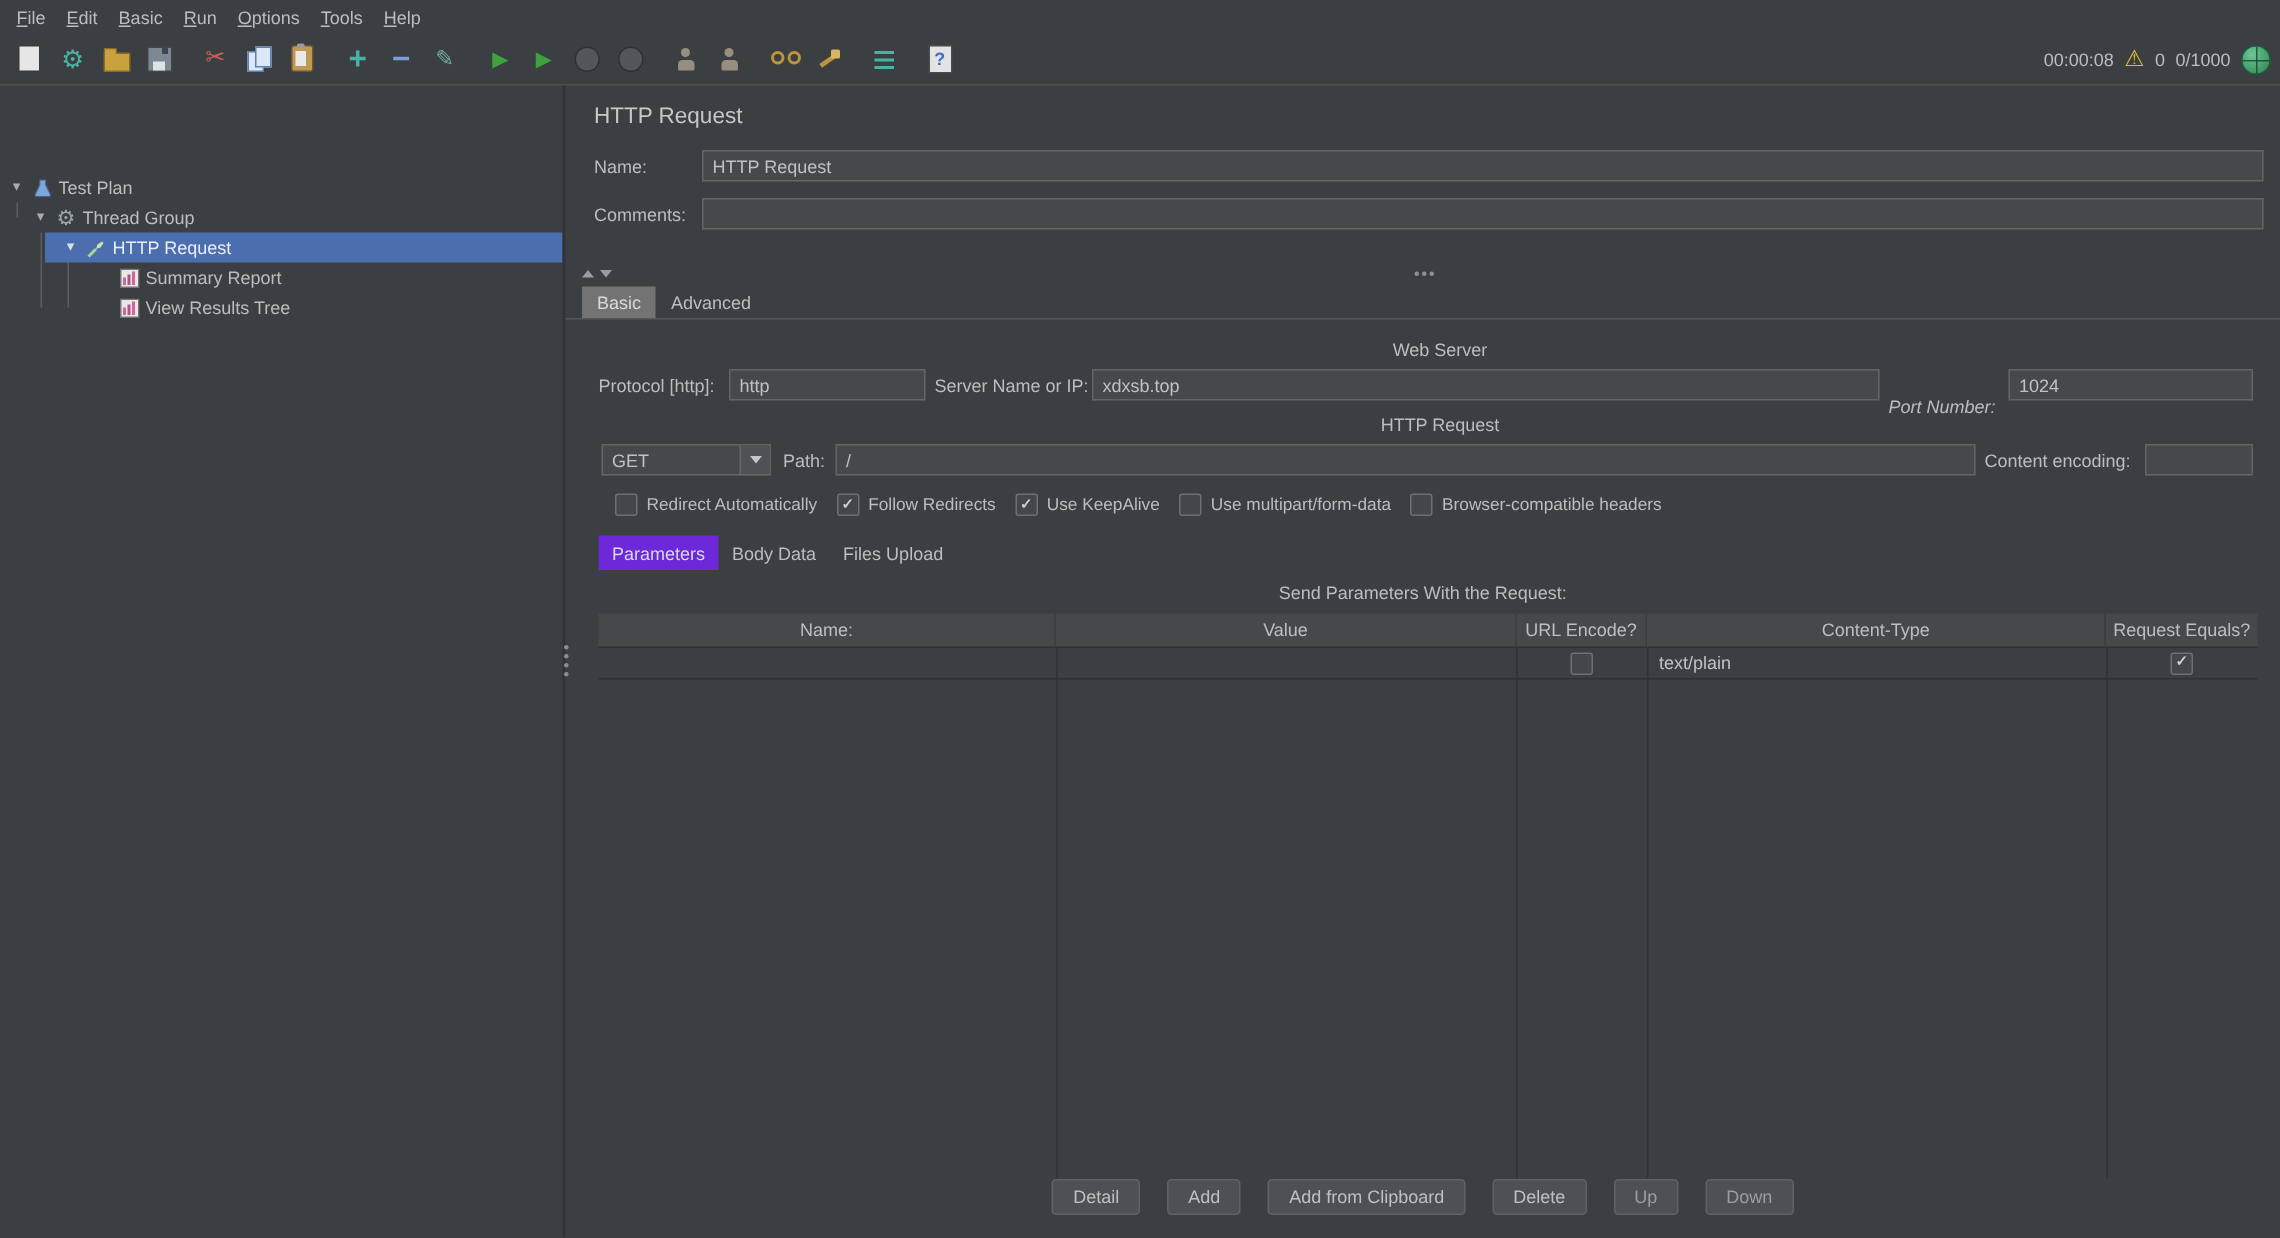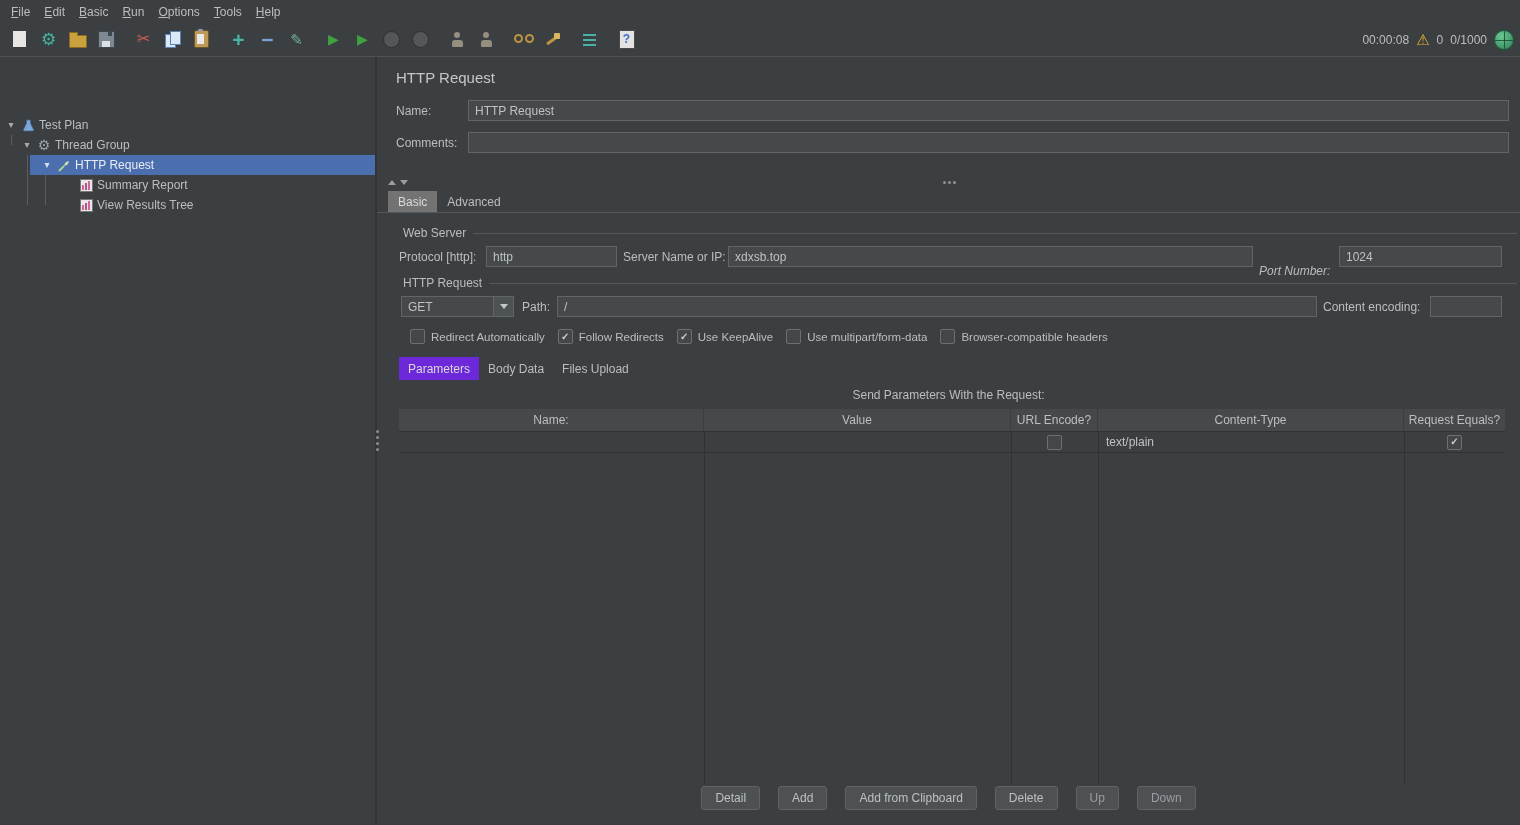--- a/index.html
+++ b/index.html
@@ -80,21 +80,21 @@
   #split-arrows{position:absolute;left:388px;top:180px;display:flex;gap:4px;align-items:center;}
   .tri-up{width:0;height:0;border-left:4px solid transparent;border-right:4px solid transparent;border-bottom:5px solid #9a9da0;}
   .tri-down{width:0;height:0;border-left:4px solid transparent;border-right:4px solid transparent;border-top:5px solid #9a9da0;}
   #split-hdots{position:absolute;left:377px;right:0;top:181px;height:4px;pointer-events:none;}
   #split-hdots::before{content:"";position:absolute;left:50%;margin-left:-6px;top:0;width:3px;height:3px;border-radius:50%;background:#8e9194;box-shadow:5px 0 0 #8e9194,10px 0 0 #8e9194;}
 
   #tabs{position:absolute;left:377px;top:191px;right:0;height:22px;border-bottom:1px solid #55585a;display:flex;align-items:stretch;padding-left:11px;box-sizing:border-box;}
   .tab{padding:4px 10px;cursor:default;}
   .tab.active{background:#737373;color:#d8dadc;}
 
-  .legend{position:absolute;left:399px;right:3px;display:flex;align-items:center;gap:7px;padding-left:4px;}
+  .legend{position:absolute;left:399px;right:3px;display:flex;align-items:center;gap:7px;padding-left:4px;flex-direction:column;}
   .legend .rule{flex:1;height:1px;background:#55585a;}
 
   #method{position:absolute;left:401px;top:296px;width:113px;height:21px;background:#45494a;border:1px solid #646464;display:flex;box-sizing:border-box;cursor:default;}
   .combo-val{flex:1;display:flex;align-items:center;padding-left:6px;color:#bfc2c4;}
   .combo-btn{width:19px;border-left:1px solid #646464;display:flex;align-items:center;justify-content:center;background:#4d5254;}
   .combo-arrow{width:0;height:0;border-left:4px solid transparent;border-right:4px solid transparent;border-top:5px solid #c3c6c8;}
 
   #opts{position:absolute;left:410px;top:329px;display:flex;align-items:center;gap:13px;}
   .opt{display:flex;align-items:center;gap:6px;cursor:default;}
   .opt .olabel{font-size:11.5px;}

